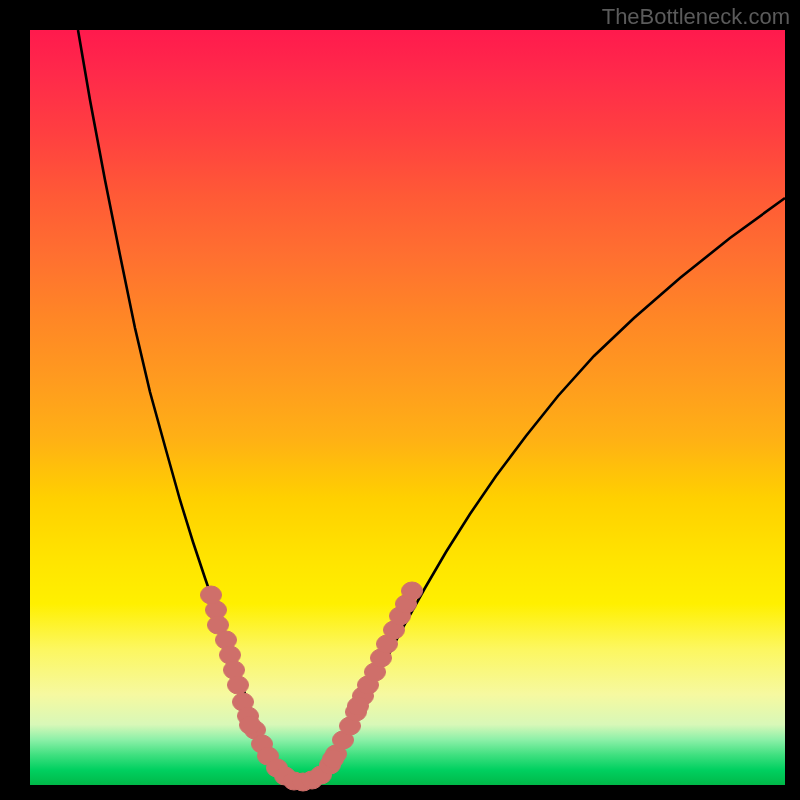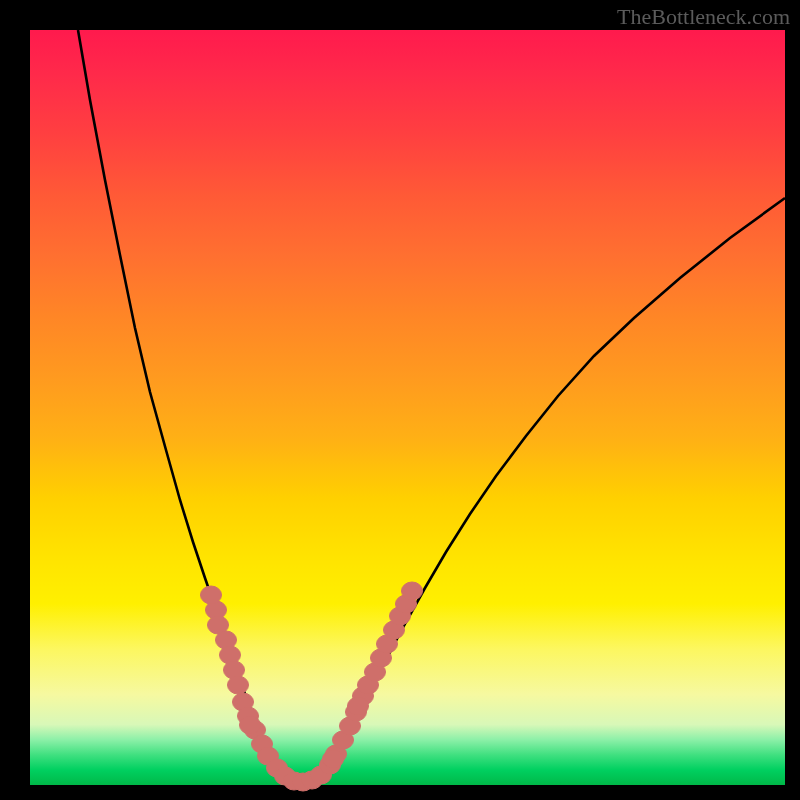--- a/index.html
+++ b/index.html
@@ -34,21 +34,21 @@
       #8cf0a8 94%,
       #40e080 96%,
       #00d060 98%,
       #00b848 100%
     );
   }
   .watermark {
     position: absolute;
     top: 4px;
     right: 10px;
-    font-family: Liberation Serif, serif;
+    font-family: Liberation Sans, sans-serif;
     font-size: 22px;
     color: #5b5b5b;
     letter-spacing: 0px;
     font-weight: 500;
   }
   svg.curve {
     position: absolute;
     left: 0; top: 0;
     width: 755px;
     height: 755px;

